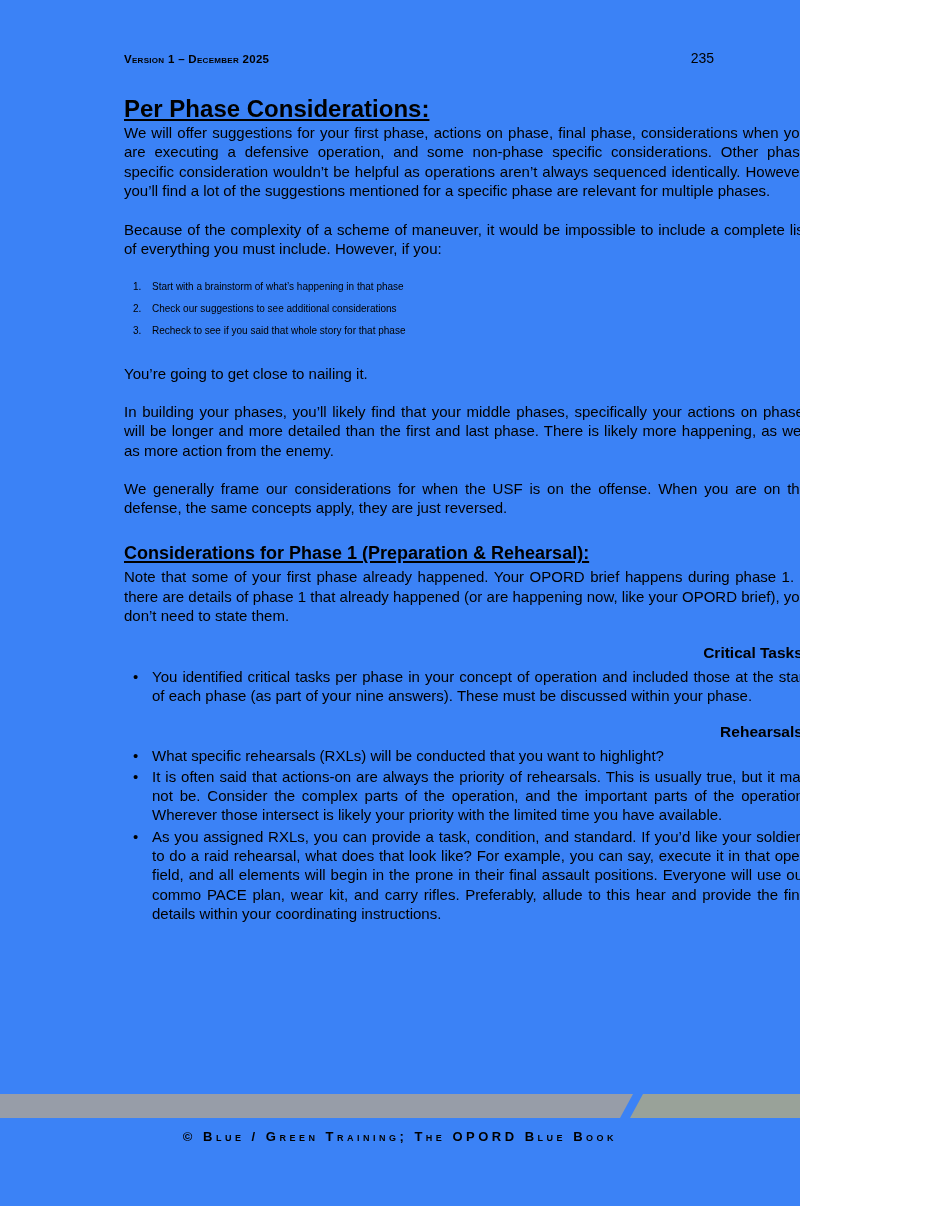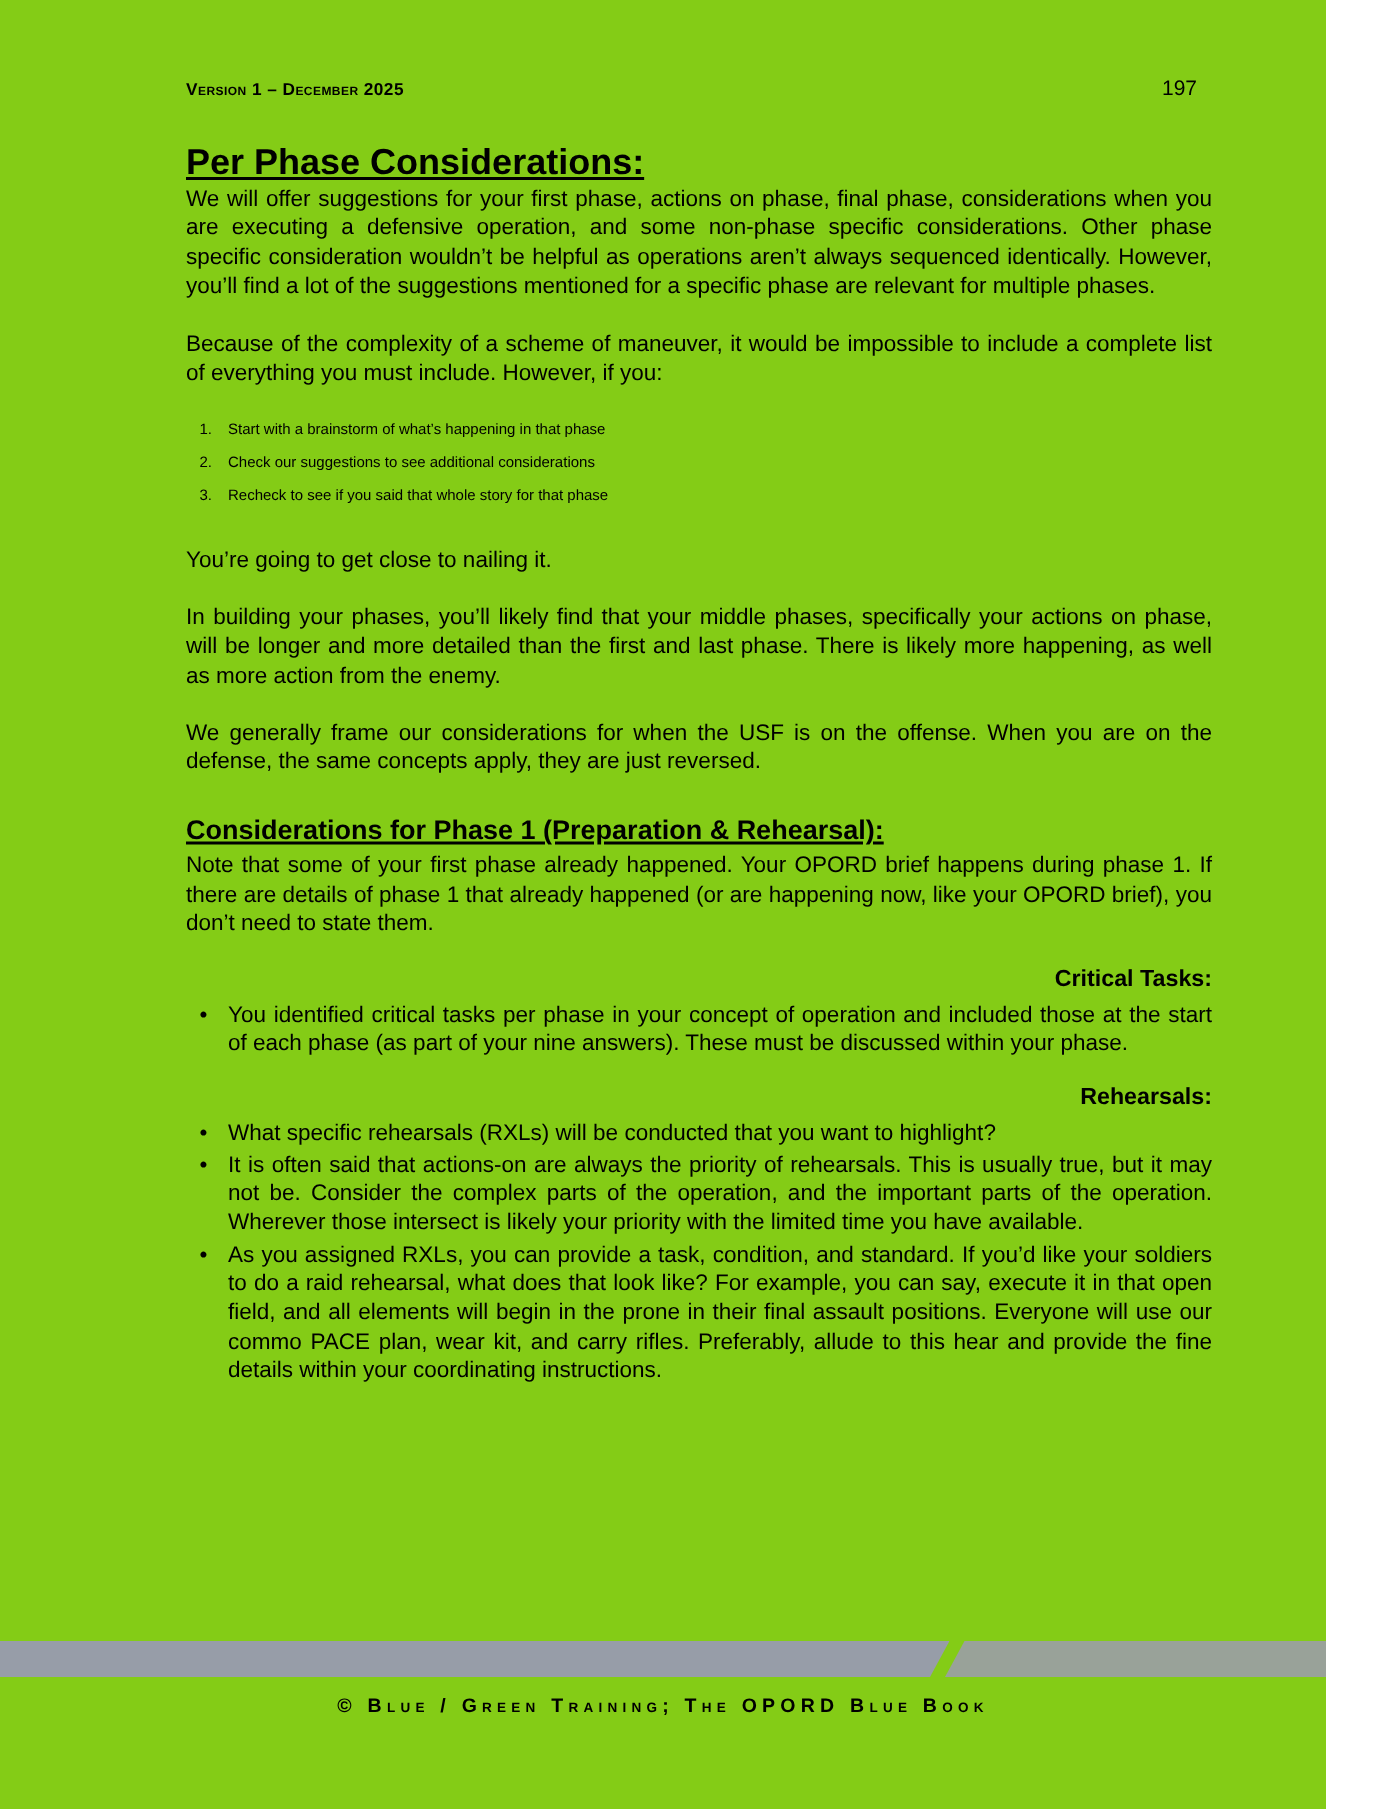--- a/index.html
+++ b/index.html
@@ -1,20 +1,20 @@
 <!DOCTYPE html>
 <html><head>
 <meta charset="utf-8">
 <style>
   html, body { margin: 0; padding: 0; background: #ffffff; }
   .page {
     position: relative;
-    width: 884px;
+    width: 800px;
     height: 1206px;
-    background: #84cc16;
+    background: #3b82f6;
     font-family: "Liberation Sans", sans-serif;
     color: #000000;
     overflow: hidden;
     text-decoration: underline;
   }
 
   
   .page-header {
     position: absolute;
     top: 50px;
@@ -146,21 +146,21 @@
     letter-spacing: 3.5px;
   }
 </style>
 </head>
 <body>
 
 <div class="page">
 
   <div class="page-header">
     <span class="version-label">Version 1 – December 2025</span>
-    <span class="page-number">197</span>
+    <span class="page-number">235</span>
   </div>
 
   <div class="content">
 
     <h1 class="h1-title">Per Phase Considerations:</h1>
 
     <p class="body-par">We will offer suggestions for your first phase, actions on phase, final phase, considerations when you are executing a defensive operation, and some non-phase specific considerations. Other phase specific consideration wouldn’t be helpful as operations aren’t always sequenced identically. However, you’ll find a lot of the suggestions mentioned for a specific phase are relevant for multiple phases.</p>
 
     <p class="body-par mt20">Because of the complexity of a scheme of maneuver, it would be impossible to include a complete list of everything you must include. However, if you:</p>
 

